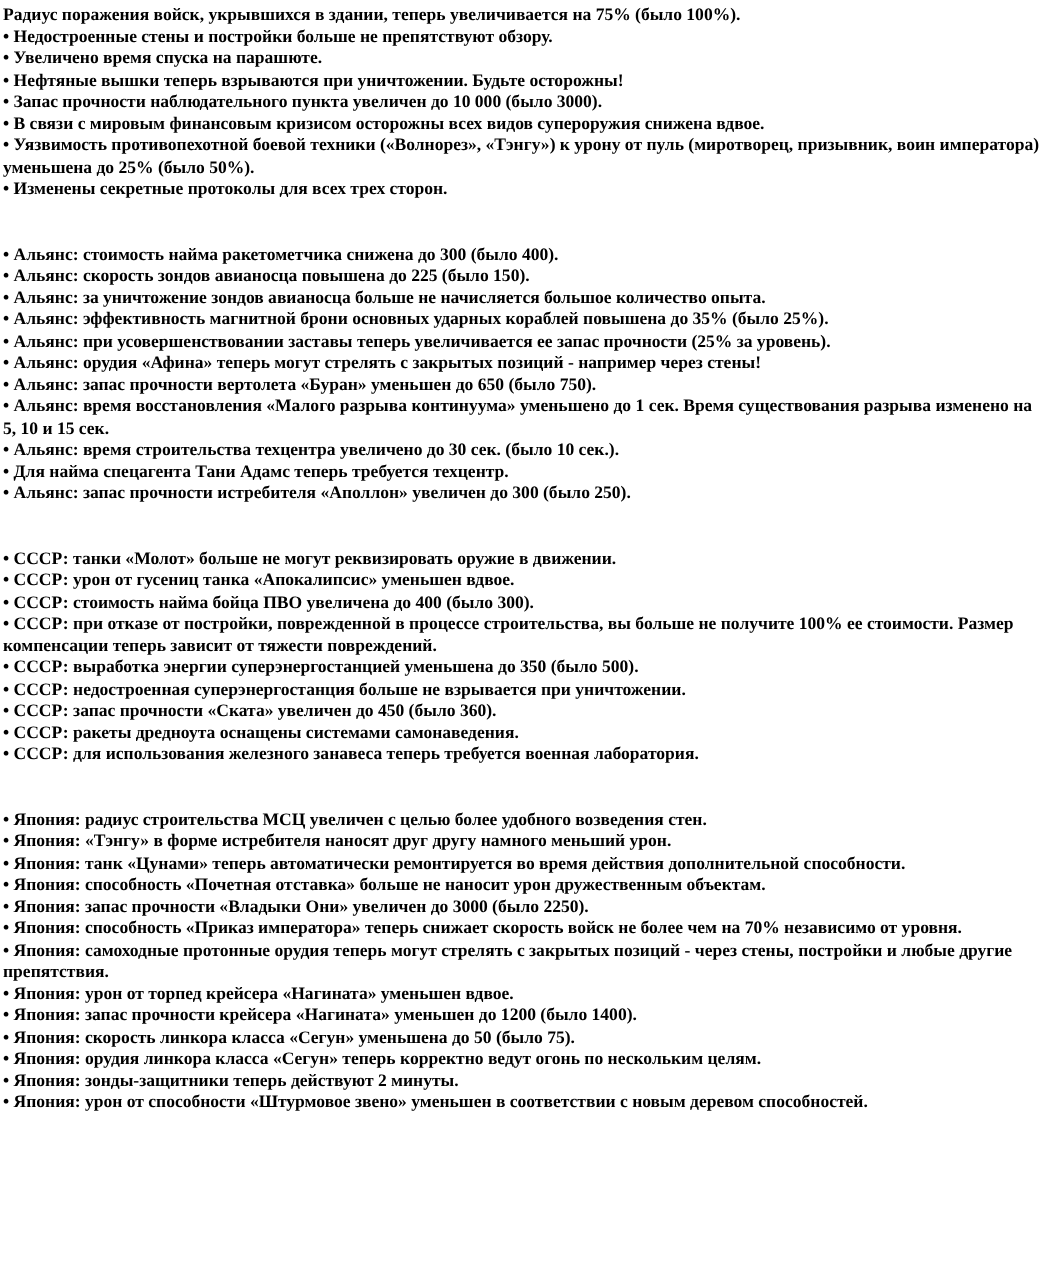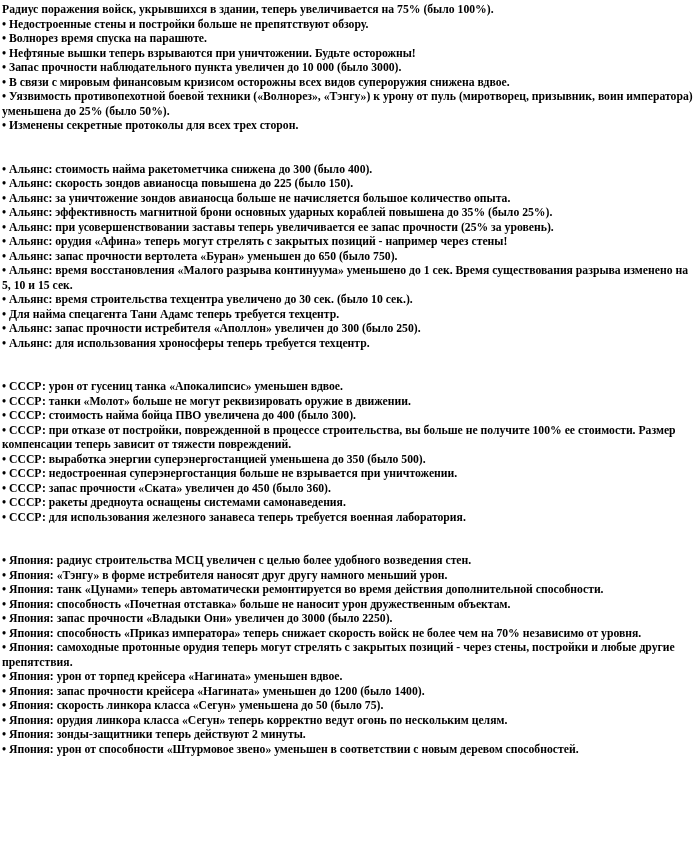--- a/index.html
+++ b/index.html
@@ -34,44 +34,43 @@
   }
 </style>
 </head>
 <body>
 
 <div class="doc">
   <p class="item">Радиус поражения войск, укрывшихся в здании, теперь увеличивается на 75% (было 100%).</p>
   <div>
       <div class="section">
         <p class="item"><span>• </span><span>Недостроенные стены и постройки больше не препятствуют обзору.</span></p>
-        <p class="item"><span>• </span><span>Волнорез время спуска на парашюте.</span></p>
+        <p class="item"><span>• </span><span>Увеличено время спуска на парашюте.</span></p>
         <p class="item"><span>• </span><span>Нефтяные вышки теперь взрываются при уничтожении. Будьте осторожны!</span></p>
         <p class="item"><span>• </span><span>Запас прочности наблюдательного пункта увеличен до 10 000 (было 3000).</span></p>
         <p class="item"><span>• </span><span>В связи с мировым финансовым кризисом осторожны всех видов супероружия снижена вдвое.</span></p>
         <p class="item"><span>• </span><span>Уязвимость противопехотной боевой техники («Волнорез», «Тэнгу») к урону от пуль (миротворец, призывник, воин императора) уменьшена до 25% (было 50%).</span></p>
         <p class="item"><span>• </span><span>Изменены секретные протоколы для всех трех сторон.</span></p>
       </div>
       <div class="section">
         <p class="item"><span>• </span><span>Альянс: стоимость найма ракетометчика снижена до 300 (было 400).</span></p>
         <p class="item"><span>• </span><span>Альянс: скорость зондов авианосца повышена до 225 (было 150).</span></p>
         <p class="item"><span>• </span><span>Альянс: за уничтожение зондов авианосца больше не начисляется большое количество опыта.</span></p>
         <p class="item"><span>• </span><span>Альянс: эффективность магнитной брони основных ударных кораблей повышена до 35% (было 25%).</span></p>
         <p class="item"><span>• </span><span>Альянс: при усовершенствовании заставы теперь увеличивается ее запас прочности (25% за уровень).</span></p>
         <p class="item"><span>• </span><span>Альянс: орудия «Афина» теперь могут стрелять с закрытых позиций - например через стены!</span></p>
         <p class="item"><span>• </span><span>Альянс: запас прочности вертолета «Буран» уменьшен до 650 (было 750).</span></p>
         <p class="item"><span>• </span><span>Альянс: время восстановления «Малого разрыва континуума» уменьшено до 1 сек. Время существования разрыва изменено на 5, 10 и 15 сек.</span></p>
         <p class="item"><span>• </span><span>Альянс: время строительства техцентра увеличено до 30 сек. (было 10 сек.).</span></p>
         <p class="item"><span>• </span><span>Для найма спецагента Тани Адамс теперь требуется техцентр.</span></p>
         <p class="item"><span>• </span><span>Альянс: запас прочности истребителя «Аполлон» увеличен до 300 (было 250).</span></p>
-        <p class="item"><span>• </span><span>Альянс: для использования хроносферы теперь требуется техцентр.</span></p>
       </div>
       <div class="section">
+        <p class="item"><span>• </span><span>СССР: танки «Молот» больше не могут реквизировать оружие в движении.</span></p>
         <p class="item"><span>• </span><span>СССР: урон от гусениц танка «Апокалипсис» уменьшен вдвое.</span></p>
-        <p class="item"><span>• </span><span>СССР: танки «Молот» больше не могут реквизировать оружие в движении.</span></p>
         <p class="item"><span>• </span><span>СССР: стоимость найма бойца ПВО увеличена до 400 (было 300).</span></p>
         <p class="item"><span>• </span><span>СССР: при отказе от постройки, поврежденной в процессе строительства, вы больше не получите 100% ее стоимости. Размер компенсации теперь зависит от тяжести повреждений.</span></p>
         <p class="item"><span>• </span><span>СССР: выработка энергии суперэнергостанцией уменьшена до 350 (было 500).</span></p>
         <p class="item"><span>• </span><span>СССР: недостроенная суперэнергостанция больше не взрывается при уничтожении.</span></p>
         <p class="item"><span>• </span><span>СССР: запас прочности «Ската» увеличен до 450 (было 360).</span></p>
         <p class="item"><span>• </span><span>СССР: ракеты дредноута оснащены системами самонаведения.</span></p>
         <p class="item"><span>• </span><span>СССР: для использования железного занавеса теперь требуется военная лаборатория.</span></p>
       </div>
       <div class="section">
         <p class="item"><span>• </span><span>Япония: радиус строительства МСЦ увеличен с целью более удобного возведения стен.</span></p>

